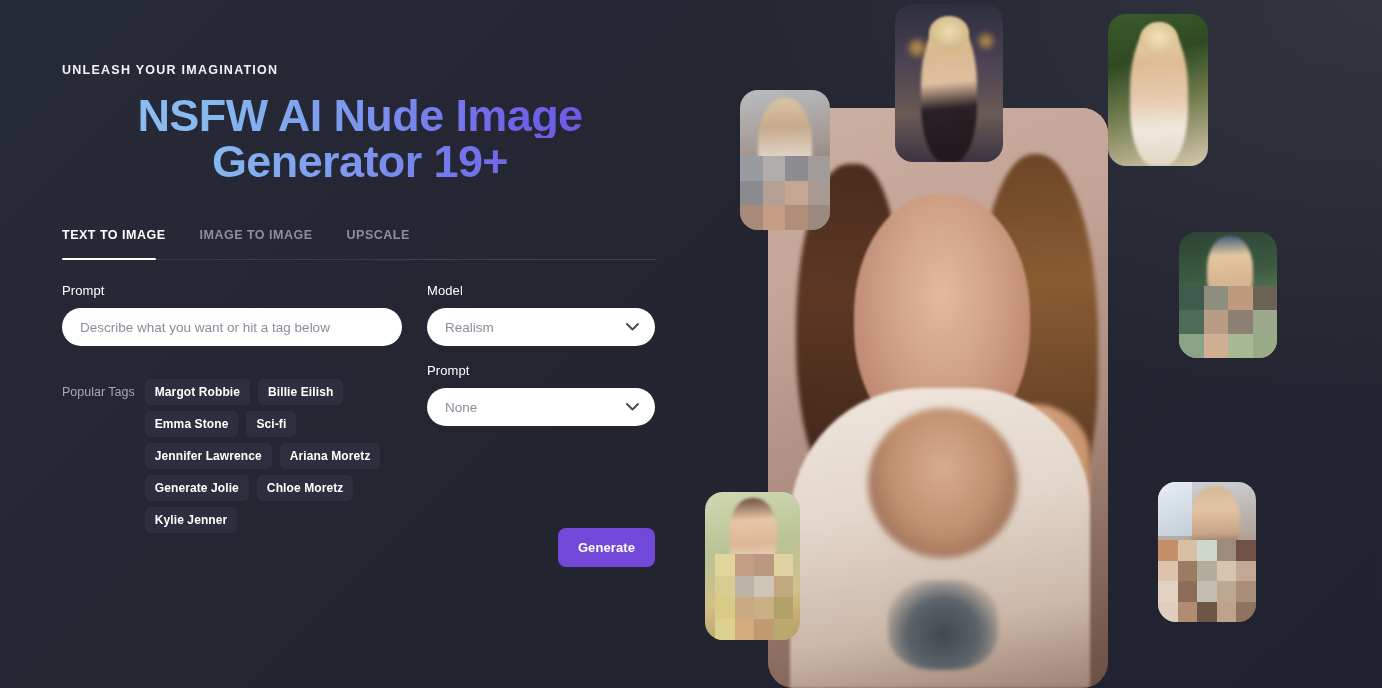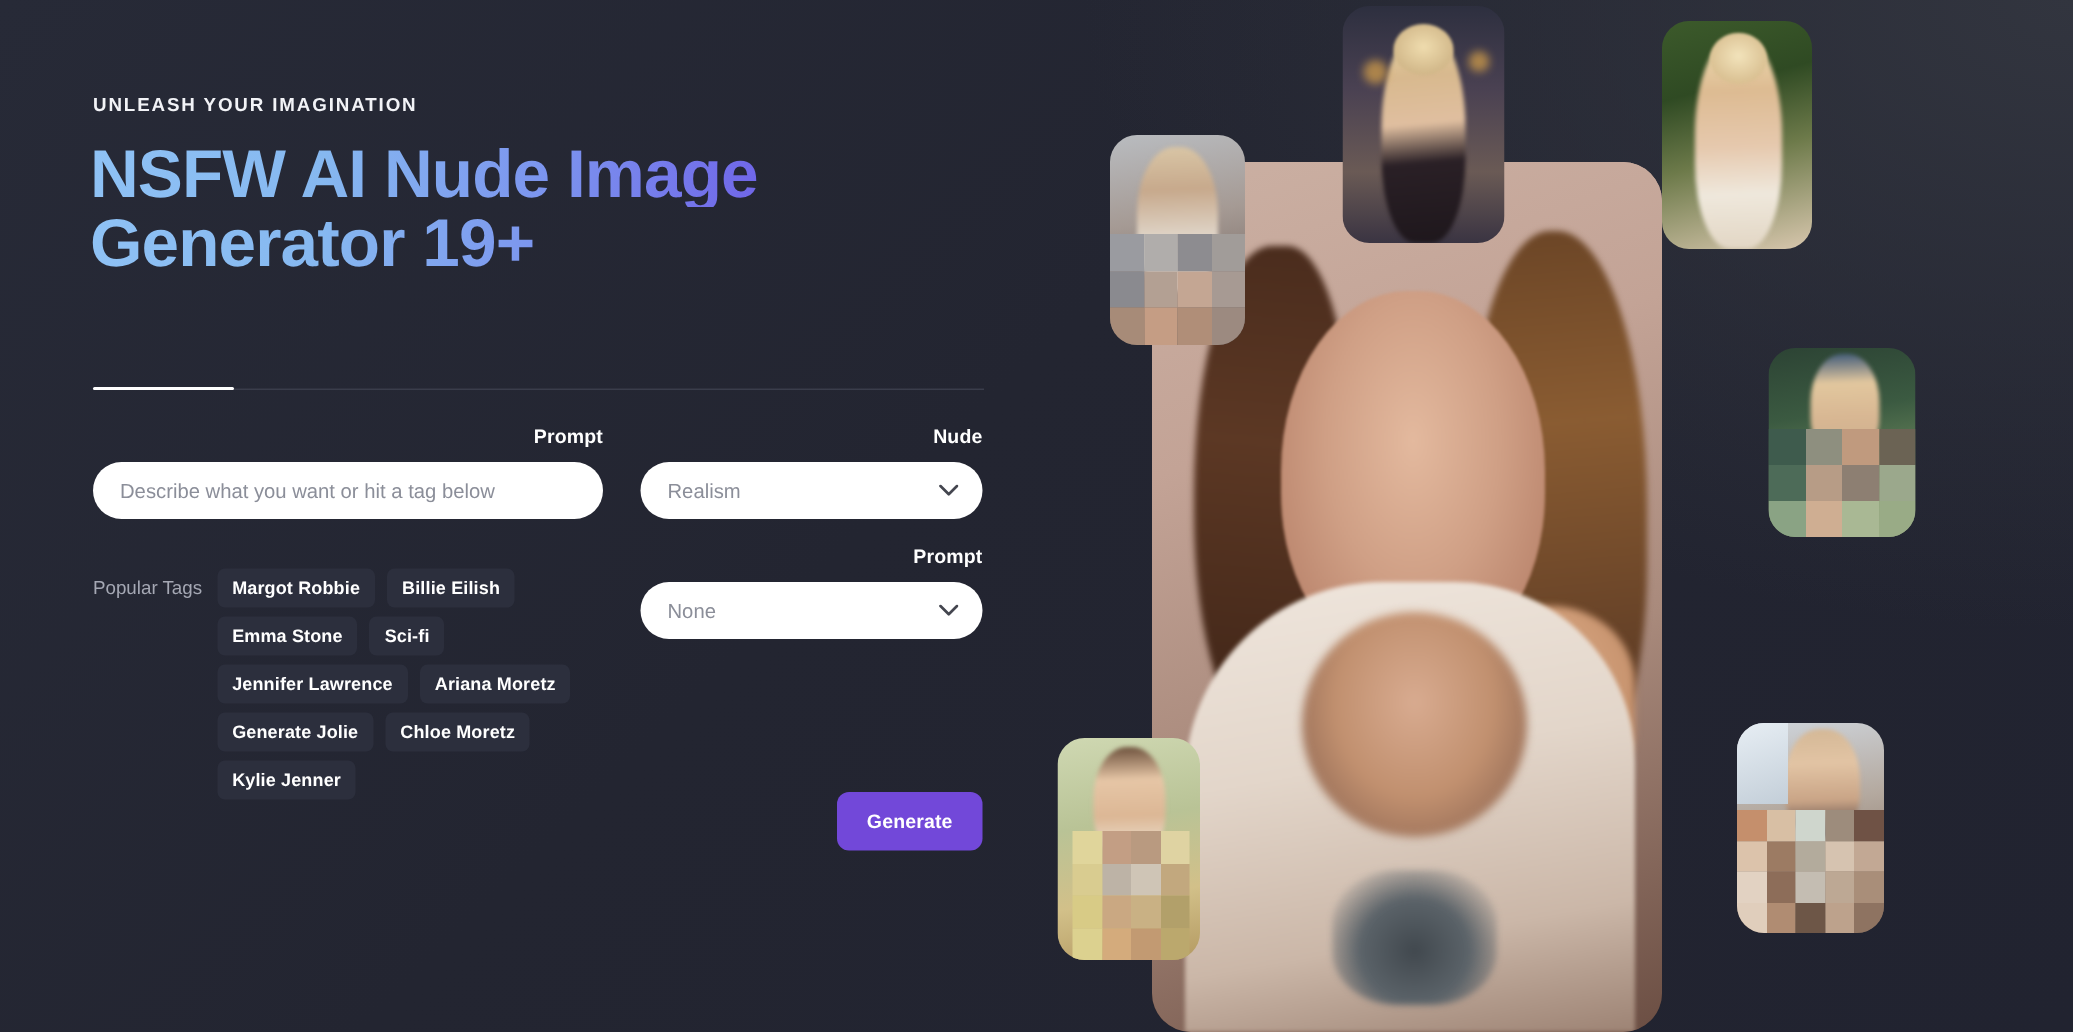--- a/index.html
+++ b/index.html
@@ -49,20 +49,21 @@
 
   .headline {
     position: absolute;
     top: 93px;
     left: -2px;
     font-size: 45px;
     line-height: 45px;
     font-weight: bold;
     letter-spacing: -0.6px;
     width: 600px;
+    text-align: center;
   }
   .headline .line {
     display: block;
     background: linear-gradient(95deg, #8fc2f5 0%, #86b8f0 26%, #7b92ee 52%, #6f63e8 76%, #6a52e4 100%);
     -webkit-background-clip: text;
     background-clip: text;
     color: transparent;
     -webkit-text-fill-color: transparent;
   }
   .headline .line2 { margin-top: 1px; }
@@ -116,25 +117,24 @@
     top: 283px;
     left: 0;
     width: 594px;
   }
 
   .col-left  { position: absolute; left: 0;   top: 0; width: 340px; }
   .col-right { position: absolute; left: 365px; top: 0; width: 228px; }
 
   .field-label {
     font-size: 13px;
-    font-weight: bold;
+    font-weight: normal;
     color: #ffffff;
     margin-bottom: 10px;
     letter-spacing: 0.1px;
-    text-align: right;
   }
 
   .text-input {
     width: 340px;
     height: 38px;
     border-radius: 19px;
     background: #ffffff;
     border: none;
     outline: none;
     padding: 0 18px;
@@ -460,20 +460,25 @@
 
   <div class="left-panel">
 
     <div class="eyebrow">UNLEASH YOUR IMAGINATION</div>
 
     <h1 class="headline">
       <span class="line line1">NSFW AI Nude Image</span>
       <span class="line line2">Generator 19+</span>
     </h1>
 
+    <div class="tabs">
+      <button class="tab active">TEXT TO IMAGE</button>
+      <button class="tab">IMAGE TO IMAGE</button>
+      <button class="tab">UPSCALE</button>
+    </div>
     <div class="tabs-divider"></div>
     <div class="tabs-active-underline"></div>
 
     <div class="form">
 
       <div class="col-left">
         <div class="field-label">Prompt</div>
         <input class="text-input" type="text" placeholder="Describe what you want or hit a tag below" style="">
 
         <div class="tags-area">
@@ -488,21 +493,21 @@
             <button class="tag-chip">Generate Jolie</button>
             <button class="tag-chip">Chloe Moretz</button>
             <button class="tag-chip">Kylie Jenner</button>
           </div>
         </div>
       </div>
 
       <div class="col-right">
 
         <div class="field-block">
-          <div class="field-label">Nude</div>
+          <div class="field-label">Model</div>
           <div class="select-wrap">
             <div class="select-box">Realism</div>
             <span class="chevron">
               <svg width="13" height="8" viewBox="0 0 13 8">
                   <path d="M1 1l5.5 5.5L12 1" stroke="#44464f" stroke-width="1.8" fill="none" stroke-linecap="round" stroke-linejoin="round"></path>
                 </svg>
             </span>
           </div>
         </div>
 

